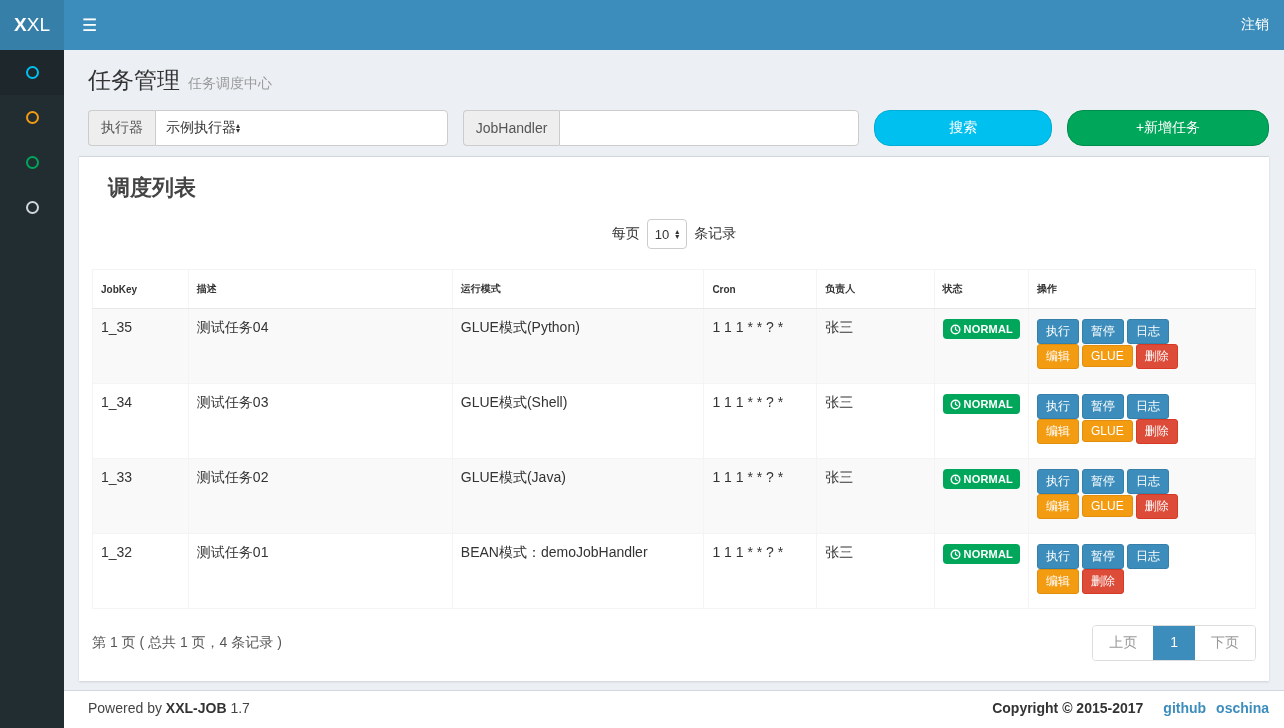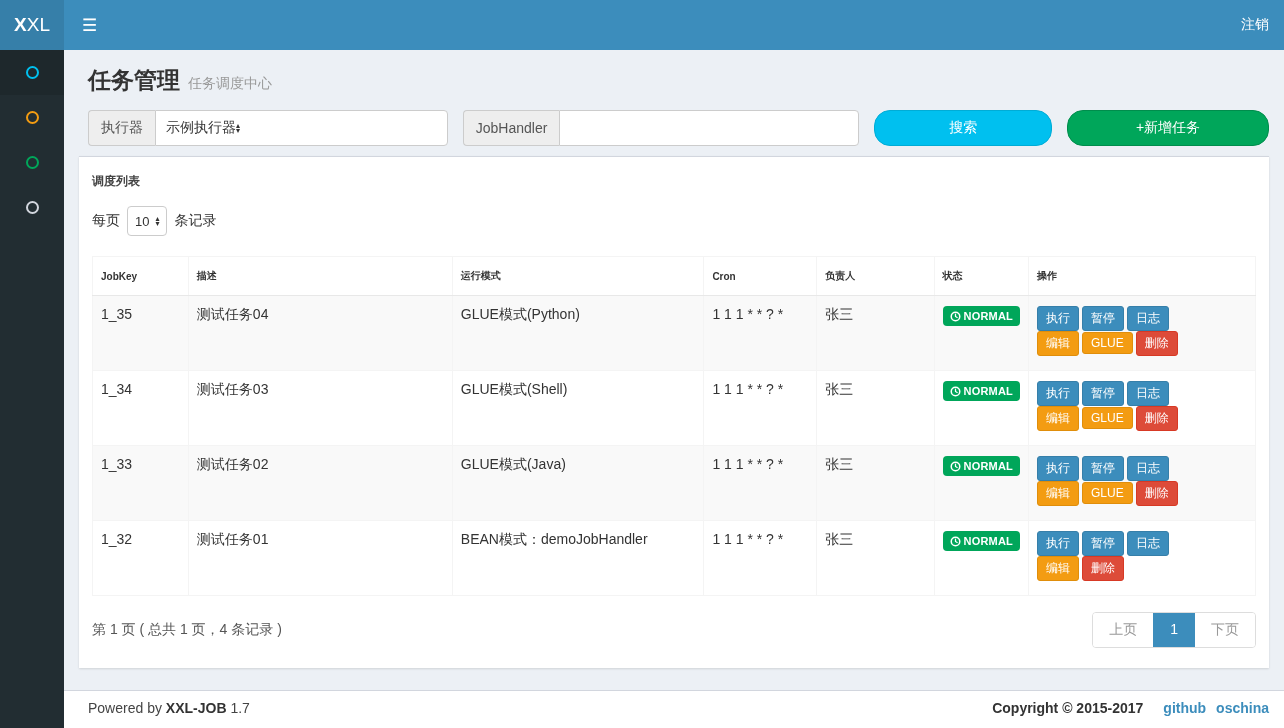--- a/index.html
+++ b/index.html
@@ -16,38 +16,38 @@
 
   
   .sidebar { position:fixed; top:50px; left:0; bottom:0; width:64px; background:#222d32; z-index:9; }
   .side-item { height:45px; display:flex; align-items:center; justify-content:center; cursor:pointer; }
   .side-item.active { background:#1e282c; }
   .side-circle { width:13px; height:13px; border:2px solid #d2d6de; border-radius:50%; }
 
   
   .wrapper { margin-left:64px; margin-top:50px; min-height:640px; background:#ecf0f5; }
   .content-header { padding:15px 15px 10px 24px; }
-  .content-header h1 { display:inline; font-size:23px; font-weight:700; color:#333;text-align:right; }
+  .content-header h1 { display:inline; font-size:23px; font-weight:400; color:#333;text-align:right; }
   .content-header small { font-size:14px; color:#999; font-weight:normal; margin-left:8px; }
 
   
   .filter-row { display:flex; justify-content:space-between; margin:4px 15px 10px 24px; height:36px; }
   .input-group { display:flex; align-items:stretch; }
   .ig-addon { background:#eee; border:1px solid #ccc; border-right:0; border-radius:4px 0 0 4px; padding:0 12px; display:flex; align-items:center; color:#555; white-space:nowrap; }
   .ig-select { border:1px solid #ccc; border-radius:0 4px 4px 0; background:#fff; display:flex; align-items:center; justify-content:flex-start; padding:0 10px; width:293px; cursor:pointer; }
   .ig-input { border:1px solid #ccc; border-radius:0 4px 4px 0; background:#fff; padding:0 10px; width:300px; font-size:14px; font-family:"Liberation Sans", sans-serif; outline:none; }
   .arrows { display:flex; flex-direction:column; line-height:5px; font-size:8px; color:#333; }
   .btn { border:1px solid transparent; border-radius:16px; color:#fff; font-size:14px; cursor:pointer; font-family:"Liberation Sans", sans-serif; }
   .btn-search { background:#00c0ef; border-color:#00acd6; width:178px; }
   .btn-add { background:#00a65a; border-color:#008d4c; width:202px; }
 
   
   .box { margin:0 15px; background:#fff; border-top:1px solid #d2d6de; box-shadow:0 1px 2px rgba(0,0,0,.12); padding:12px 13px 10px; }
-  .box-title { font-size:12px; font-weight:bold; color:#444; margin:4px 0 16px 0; }
-  .pagesize-row { display:flex; align-items:center; gap:7px; margin-bottom:20px; color:#333; }
+  .box-title { font-size:22px; font-weight:bold; color:#444; margin:4px 0 16px 16px; }
+  .pagesize-row { display:flex; align-items:center; gap:7px; margin-bottom:20px; color:#333;justify-content:center; }
   .mini-select { border:1px solid #ccc; border-radius:4px; background:#fff; height:30px; padding:0 7px; display:flex; align-items:center; gap:6px; cursor:pointer; font-size:13px; }
 
   table { width:100%; border-collapse:collapse; }
   col.c-jobkey{width:8.3%} col.c-desc{width:23%} col.c-mode{width:21.8%} col.c-cron{width:9.8%} col.c-owner{width:10.2%} col.c-status{width:7.3%} col.c-ops{width:19.6%}
   th { text-align:left; font-weight:bold; color:#333; padding:12px 8px; border:1px solid #f4f4f4; border-bottom:1px solid #e8e8e8; font-size:10px; }
   td { padding:10px 8px; border:1px solid #f4f4f4; vertical-align:top; font-size:14px; color:#333; height:75px; }
   tbody tr:nth-child(odd) { background:#f9f9f9; }
 
   .badge { display:inline-flex; align-items:center; gap:3px; background:#00a65a; color:#fff; font-size:11px; font-weight:bold; padding:4px 7px; border-radius:4px; letter-spacing:.2px; }
 

